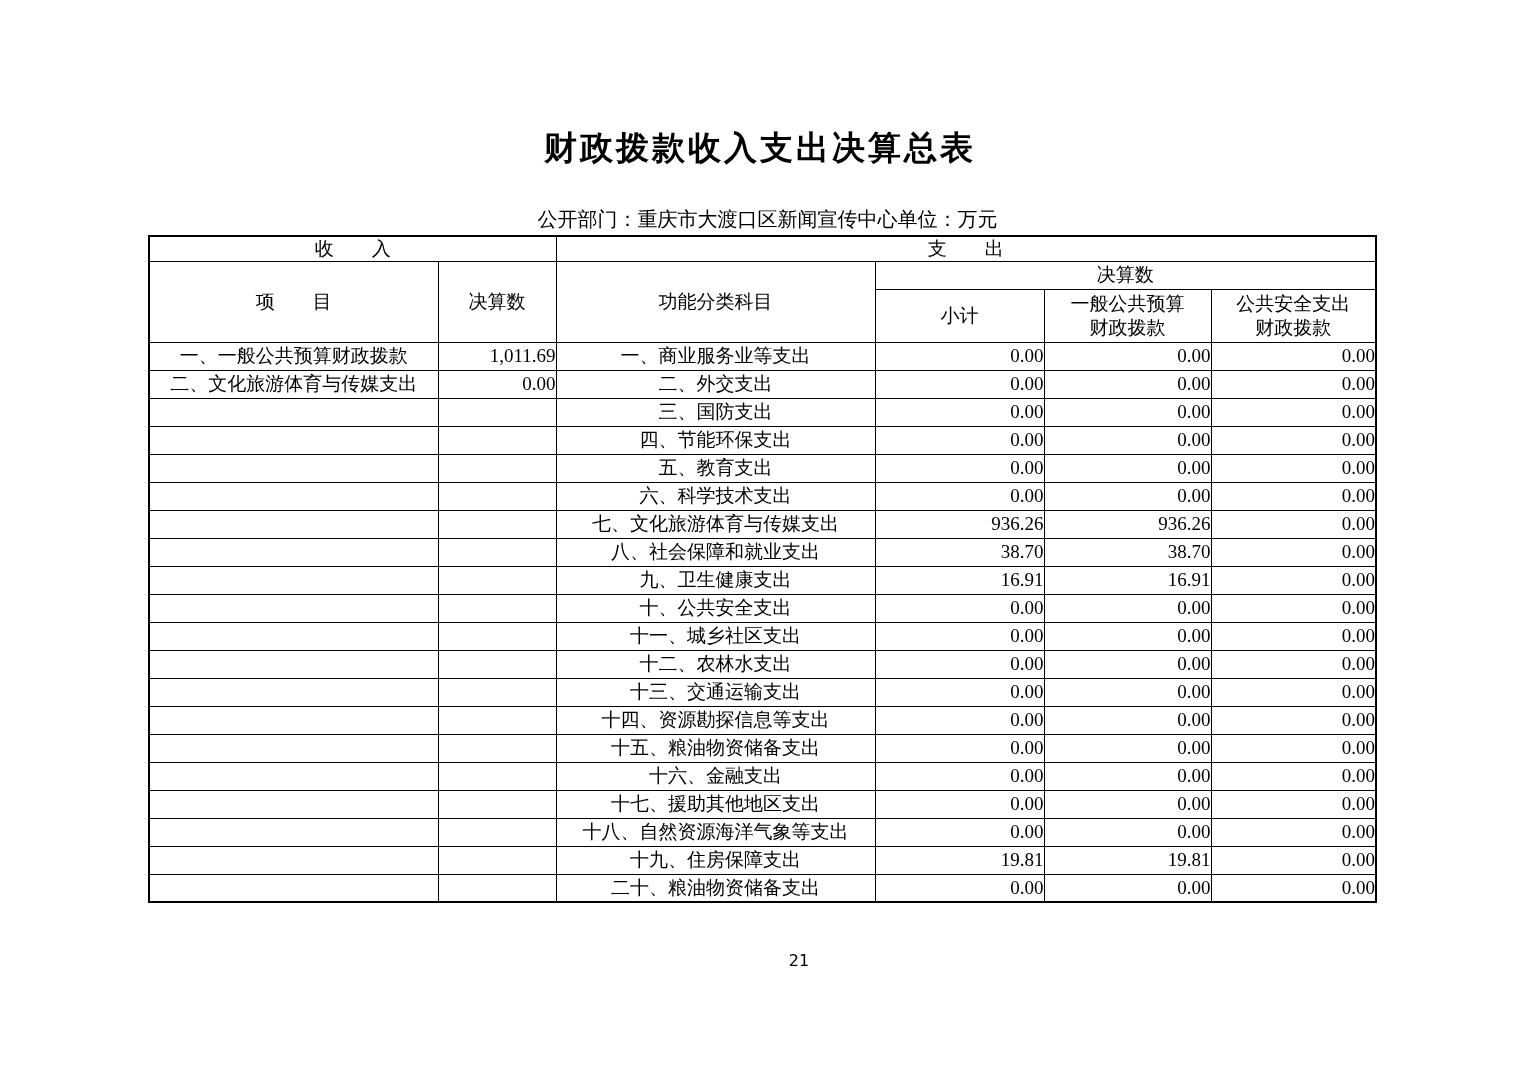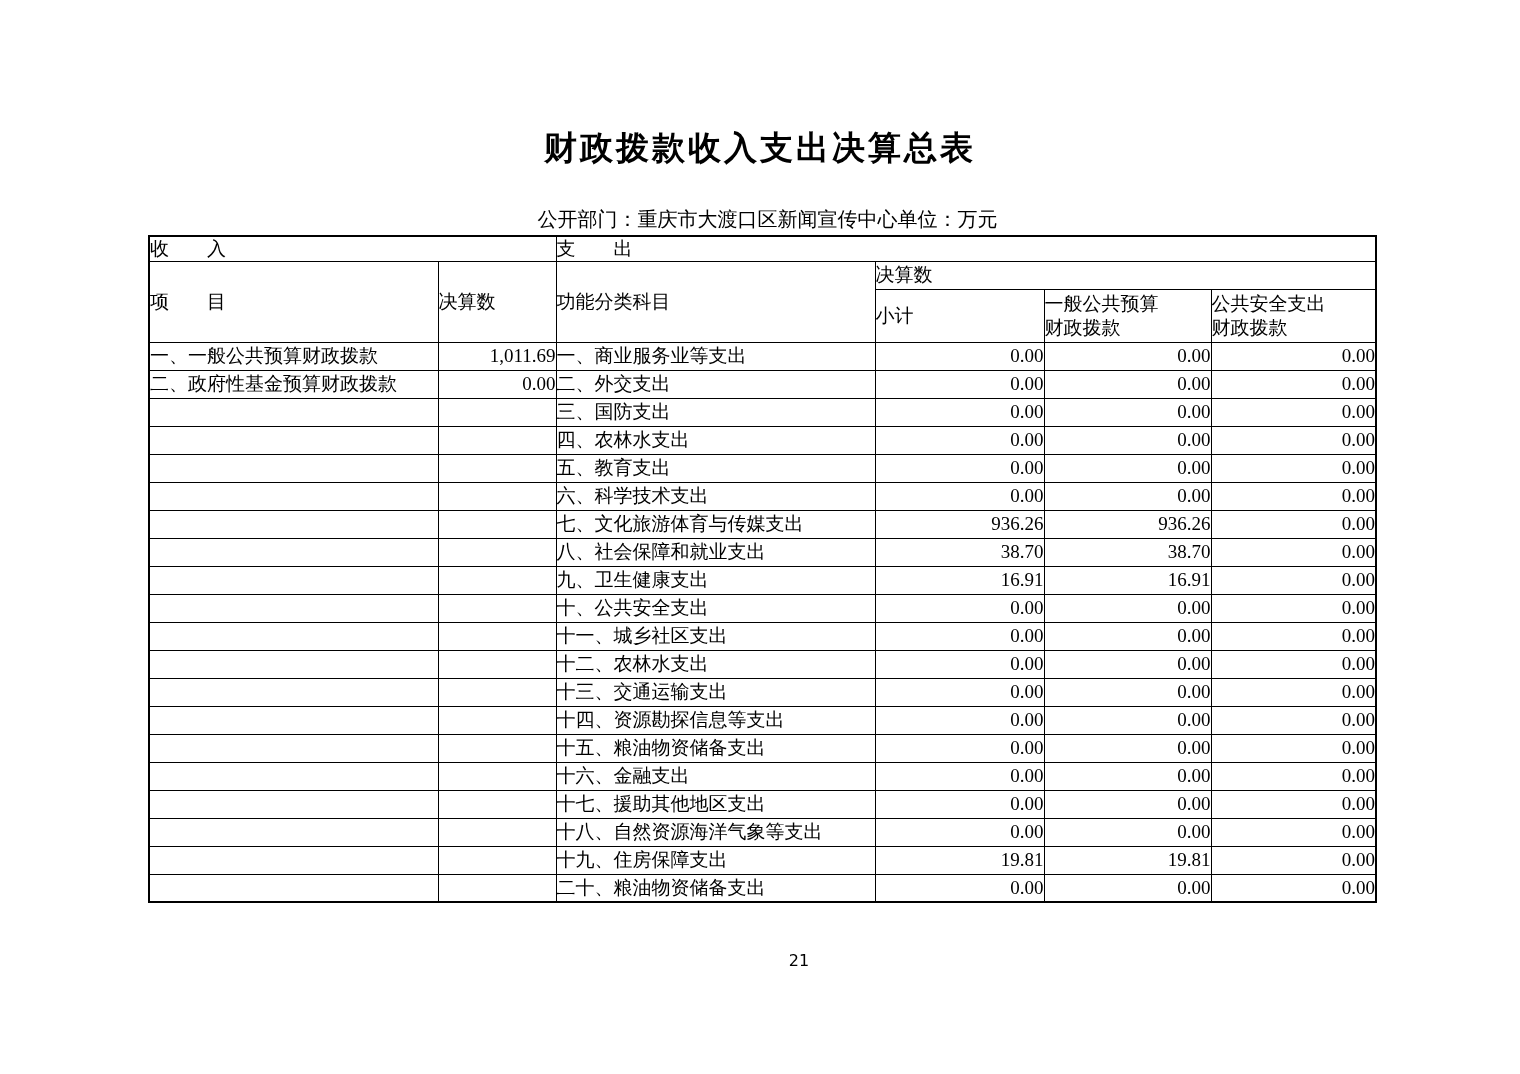--- a/index.html
+++ b/index.html
@@ -25,27 +25,27 @@
     position: absolute; top: 235px; left: 148px;
     width: 1227px; table-layout: fixed;
     border-collapse: collapse; border: 2px solid #000;
   }
   table.fin td {
     border: 1px solid #000;
     font-size: 19px; line-height: 1.25;
     padding: 0; overflow: hidden;
     vertical-align: middle;
   }
-  thead td { text-align: left; }
+  thead td { text-align: center; }
   .r-a { height: 25px; }
   .r-b { height: 28px; }
   .r-c { height: 53px; }
   tbody tr { height: 28px; }
   td.section { font-size: 20px; }
-  td.txt { text-align: left;  padding-left: 8px; }
+  td.txt { text-align: center;  padding-left: 8px; }
   td.num { text-align: right; padding-right: 9px; }
   td.wrap { white-space: pre-line; line-height: 24px; margin-top: 28px; }
   .page-number {
     position: absolute; top: 951px; left: 0; width: 100%;
     text-align: center; font-size: 16px;
     font-family: "DejaVu Sans", sans-serif;
     margin-left: 39px;
   }
 </style>
 </head>
@@ -91,39 +91,39 @@
     <tbody>
         <tr>
     <td class="txt">一、一般公共预算财政拨款</td>
     <td class="num">1,011.69</td>
     <td class="txt">一、商业服务业等支出</td>
     <td class="num">0.00</td>
     <td class="num">0.00</td>
     <td class="num">0.00</td>
   </tr>
         <tr>
-    <td class="txt">二、政府性基金预算财政拨款</td>
+    <td class="txt">二、文化旅游体育与传媒支出</td>
     <td class="num">0.00</td>
     <td class="txt">二、外交支出</td>
     <td class="num">0.00</td>
     <td class="num">0.00</td>
     <td class="num">0.00</td>
   </tr>
         <tr>
     <td class="txt"></td>
     <td class="num"></td>
     <td class="txt">三、国防支出</td>
     <td class="num">0.00</td>
     <td class="num">0.00</td>
     <td class="num">0.00</td>
   </tr>
         <tr>
     <td class="txt"></td>
     <td class="num"></td>
-    <td class="txt">四、农林水支出</td>
+    <td class="txt">四、节能环保支出</td>
     <td class="num">0.00</td>
     <td class="num">0.00</td>
     <td class="num">0.00</td>
   </tr>
         <tr>
     <td class="txt"></td>
     <td class="num"></td>
     <td class="txt">五、教育支出</td>
     <td class="num">0.00</td>
     <td class="num">0.00</td>

